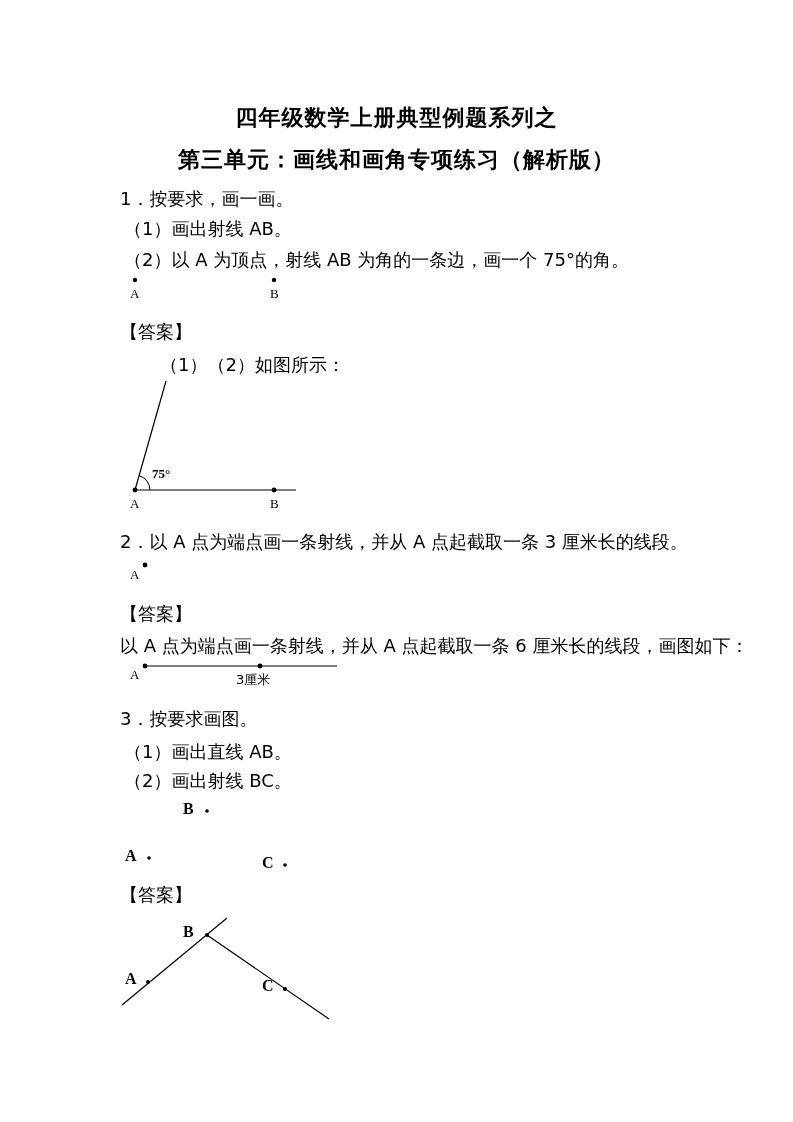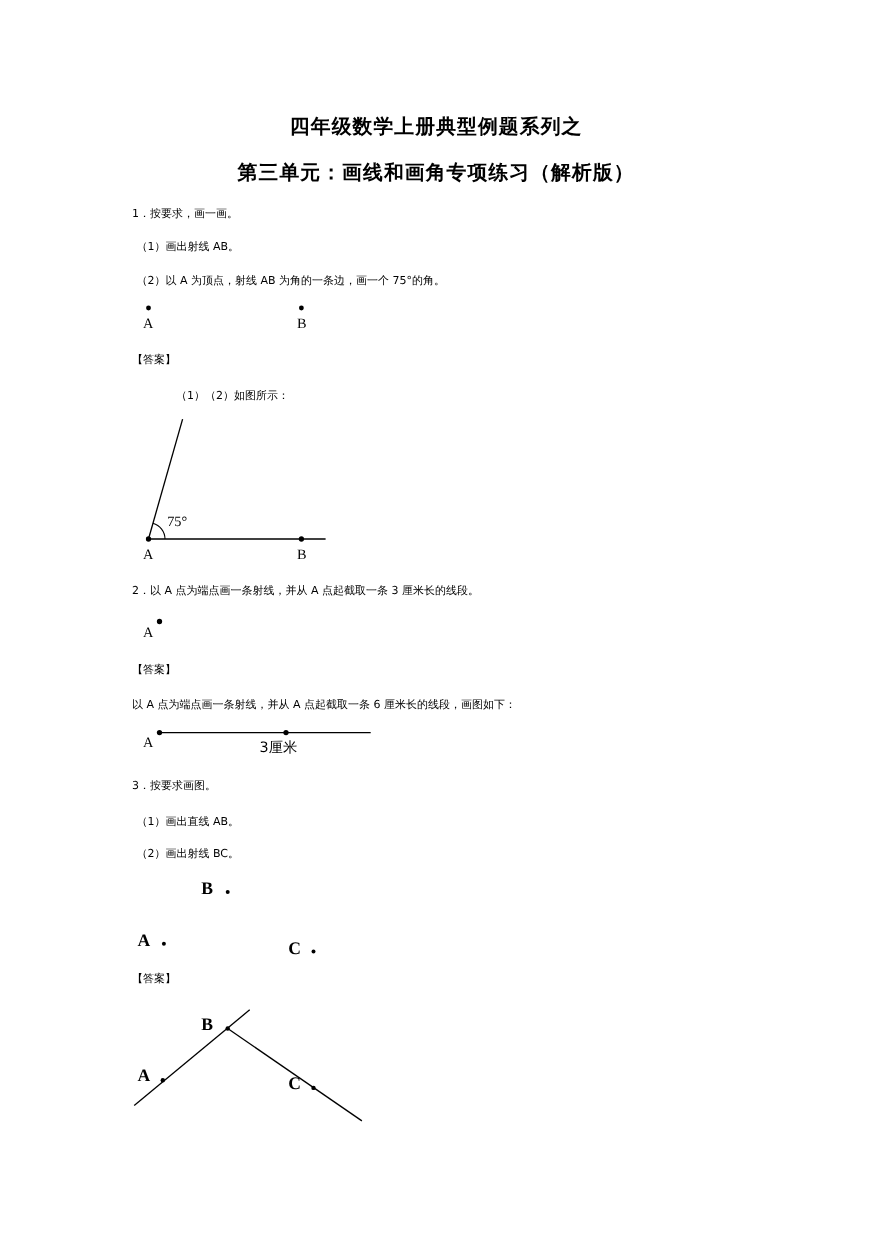--- a/index.html
+++ b/index.html
@@ -1,20 +1,20 @@
 <!DOCTYPE html>
 <html><head>
 <meta charset="utf-8">
 <style>
   html, body { margin:0; padding:0; background:#ffffff; }
   body { width:793px; height:1122px; position:relative; overflow:hidden;
          font-family:"DejaVu Sans", "Liberation Sans", sans-serif; color:#000; }
   .abs { position:absolute; white-space:nowrap; }
-  .title { font-weight:bold; font-size:18px; letter-spacing:1px; left:0; width:793px; text-align:center; }
-  .txt { font-size:10px; }
+  .title { font-weight:bold; font-size:22px; letter-spacing:1px; left:0; width:793px; text-align:center; }
+  .txt { font-size:18px; }
   .serif { font-family:"Liberation Serif", "DejaVu Serif", serif; }
   .lbl { font-size:13px; }
   .blbl { font-size:16px; font-weight:bold; }
   svg.fig { position:absolute; left:0; top:0; overflow:visible; }
 </style>
 </head>
 <body>
 
 <div class="abs title" style="top:103px;">四年级数学上册典型例题系列之</div>
 <div class="abs title" style="top:145px;">第三单元：画线和画角专项练习（解析版）</div>
@@ -33,21 +33,21 @@
 <div class="abs txt" style="left:120px; top:320px;">【答案】</div>
 <div class="abs txt" style="left:124px; top:353px;margin-left:36px;">（1）（2）如图所示：</div>
 
 <svg class="fig" width="793" height="1122">
   <line x1="135" y1="490" x2="166" y2="381" stroke="#000" stroke-width="1.2"></line>
   <line x1="135" y1="490" x2="296" y2="490" stroke="#000" stroke-width="1.2"></line>
   <path d="M150 490 A15 15 0 0 0 139 475.6" fill="none" stroke="#000" stroke-width="1"></path>
   <circle cx="135" cy="490" r="2.4" fill="#000"></circle>
   <circle cx="274" cy="490" r="2.4" fill="#000"></circle>
 </svg>
-<div class="abs lbl serif" style="left:152px; top:466px;">75°</div>
+<div class="abs lbl serif" style="left:152px; top:466px;font-weight:bold;">75°</div>
 <div class="abs lbl serif" style="left:130px; top:496px;">A</div>
 <div class="abs lbl serif" style="left:270px; top:496px;">B</div>
 
 <div class="abs txt" style="left:120px; top:530px;">2．以 A 点为端点画一条射线，并从 A 点起截取一条 3 厘米长的线段。</div>
 <svg class="fig" width="793" height="1122">
   <circle cx="145" cy="565" r="2.4" fill="#000"></circle>
 </svg>
 <div class="abs lbl serif" style="left:130px; top:567px;">A</div>
 
 <div class="abs txt" style="left:120px; top:602px;">【答案】</div>

